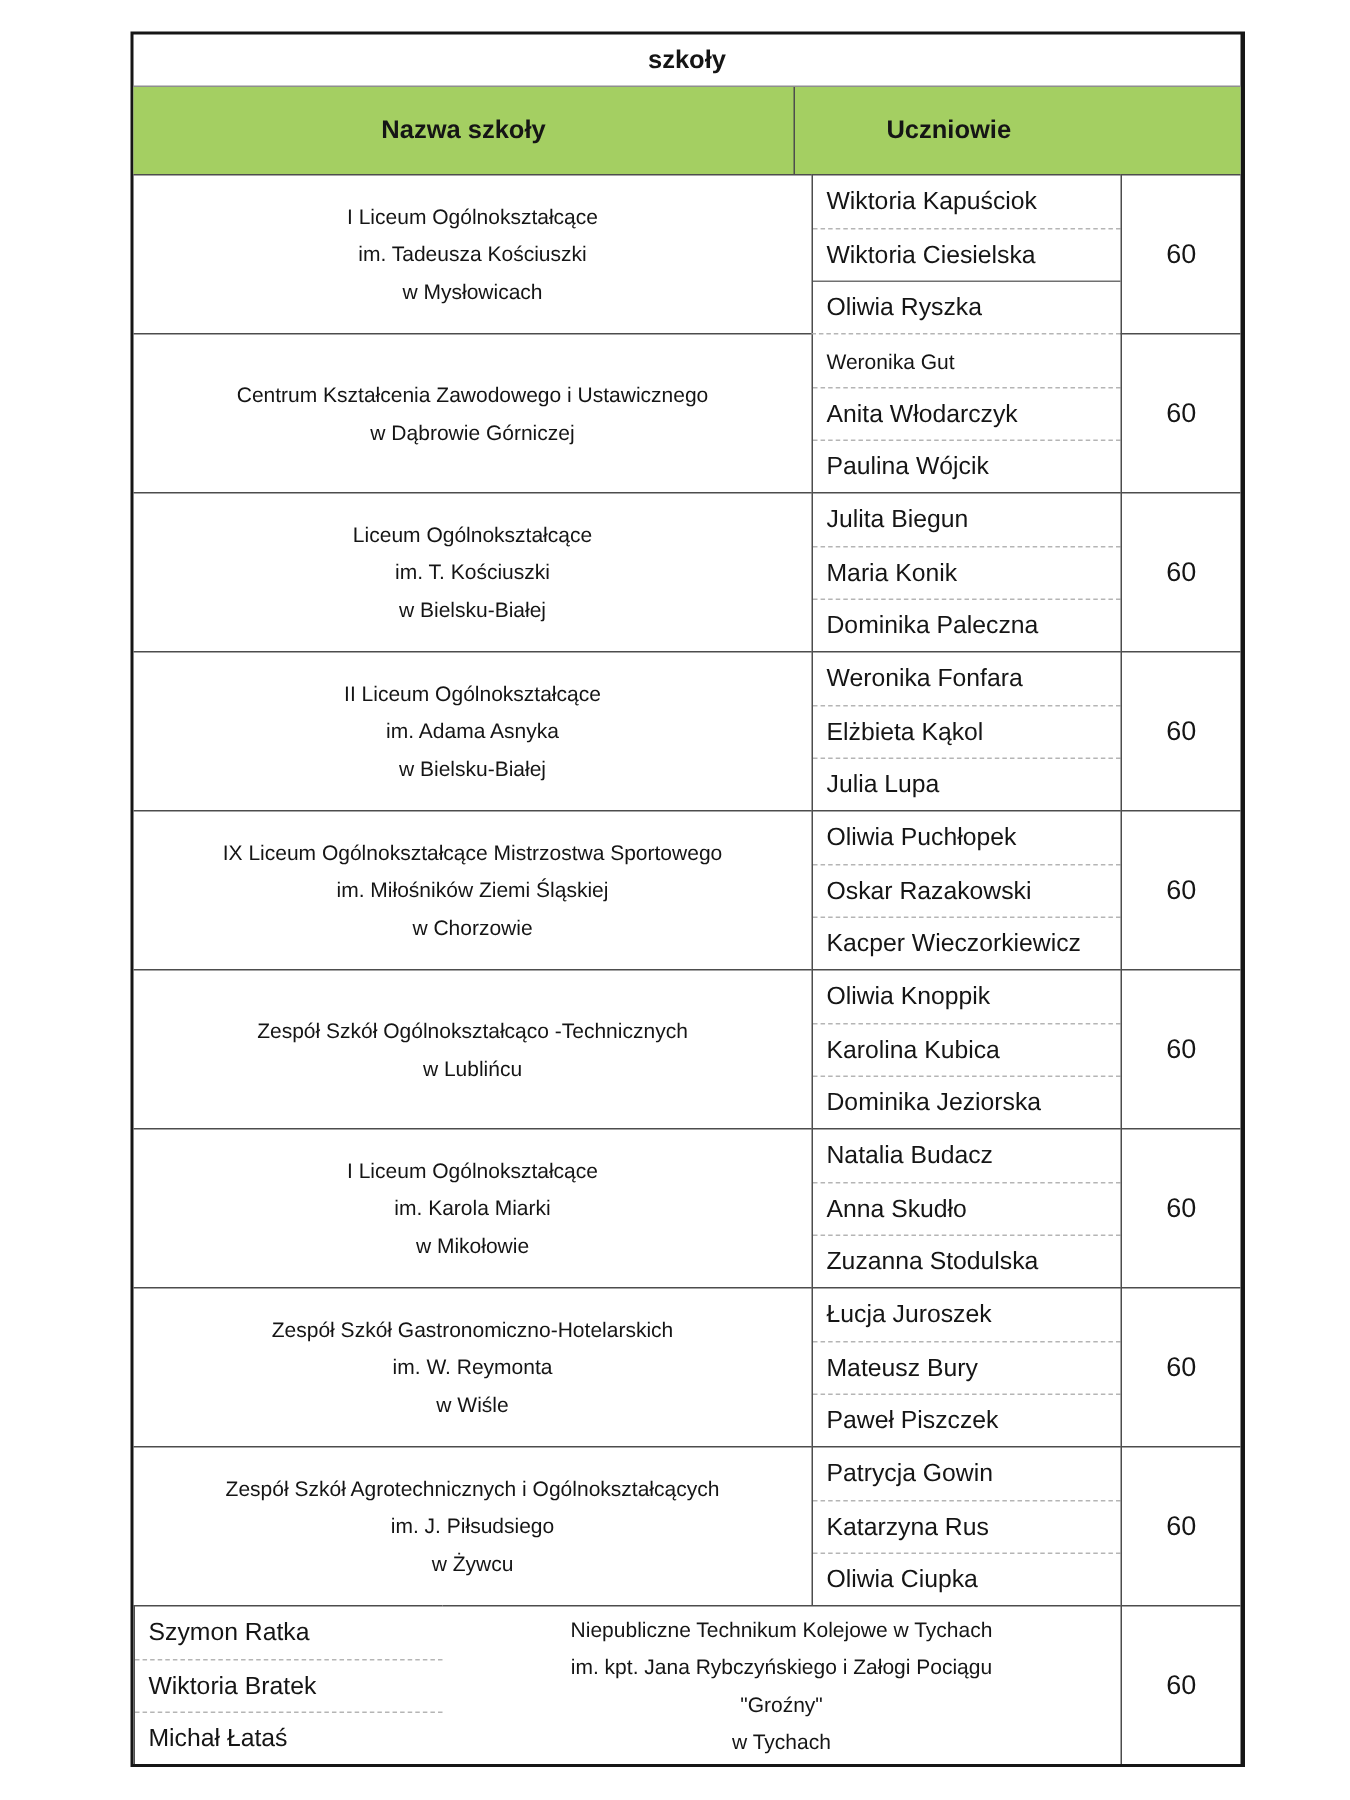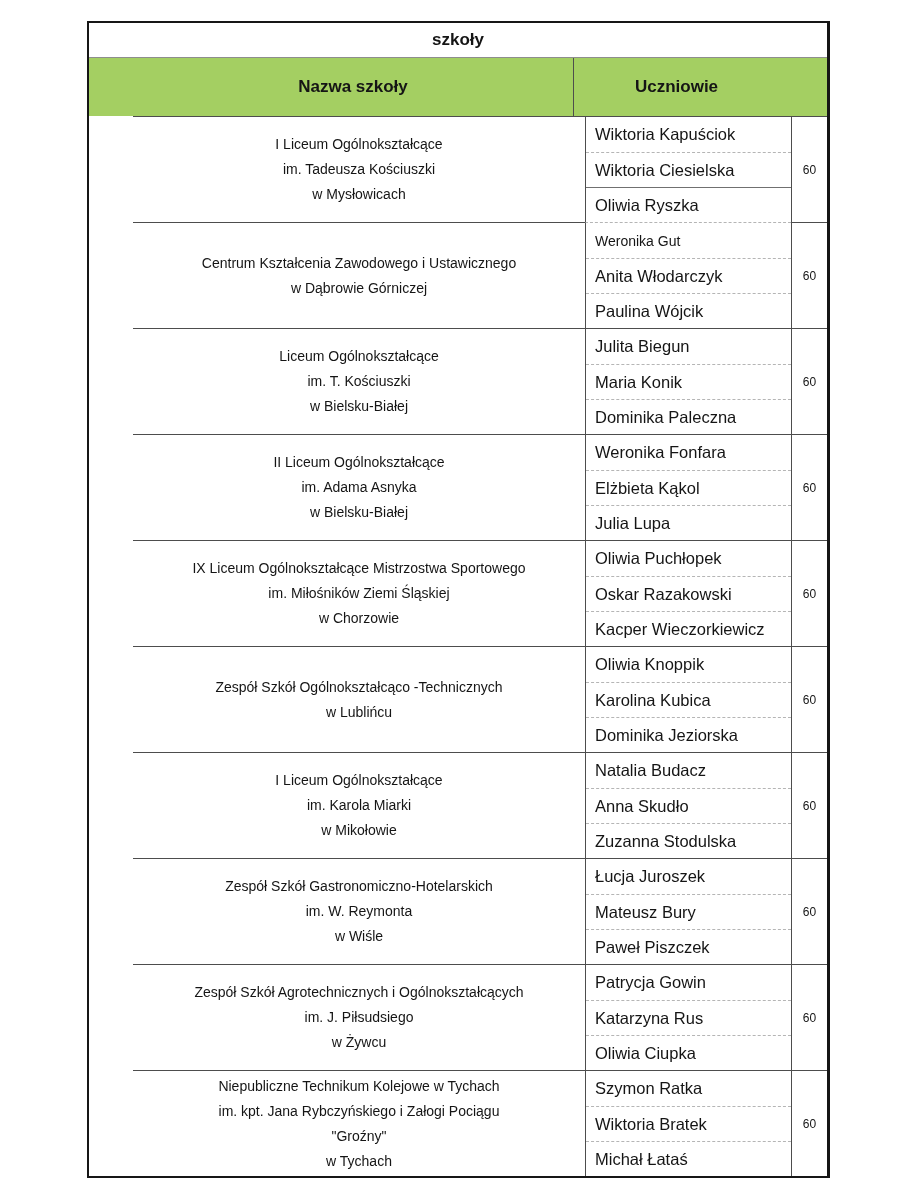--- a/index.html
+++ b/index.html
@@ -11,21 +11,21 @@
   .tbl{
     position:absolute;left:87px;top:21px;width:738px;
     border:2px solid #161616;border-right-width:3px;
     background:#ffffff;
   }
   .title-row{
     height:34px;display:flex;align-items:center;justify-content:center;
     font-weight:700;font-size:17px;border-bottom:1px solid #8e8e8e;
   }
   .hdr{height:58px;display:flex;font-weight:700;}
-  .c1{width:440px;margin-left:44px;}
+  .c1{width:440px;}
   .c2{width:205px;}
   .c3{flex:1;}
   .vline{border-left:1px solid #4d4d4d;}
   .hdr .cell{
     display:flex;align-items:center;justify-content:center;
     text-align:center;font-size:17px;line-height:1.35;
   }
   .row{display:flex;}
   .row .cell{border-top:1px solid #4d4d4d;}
   .row .c2.top-dashed{border-top:1px dashed #b5b5b5;}
@@ -34,21 +34,21 @@
     text-align:center;font-size:14px;line-height:25px;padding:0 6px;
   }
   .students{display:flex;flex-direction:column;text-align:right;}
   .student{
     height:35px;display:flex;align-items:center;
     padding-left:9px;font-size:16.5px;box-sizing:border-box;
   }
   .student.small{font-size:14px;}
   .student.d-dashed{border-top:1px dashed #b5b5b5;}
   .student.d-solid{border-top:1px solid #707070;}
-  .points{display:flex;align-items:center;justify-content:center;font-size:12px;}
+  .points{display:flex;align-items:center;justify-content:center;font-size:18px;}
 </style>
 </head>
 <body>
 
 <div class="tbl">
   <div class="title-row">szkoły</div>
 
   <div class="hdr" id="hdr-row" style="background: rgb(164, 207, 98);">
     <div class="cell c1">Nazwa szkoły</div>
     <div class="cell c2 vline">Uczniowie</div>
@@ -164,27 +164,27 @@
           <div>w Żywcu</div>
         </div>
         <div class="cell c2 vline students">
           <div class="student">Patrycja Gowin</div>
           <div class="student d-dashed">Katarzyna Rus</div>
           <div class="student d-dashed">Oliwia Ciupka</div>
         </div>
         <div class="cell c3 vline points">60</div>
       </div>
       <div class="row">
+        <div class="cell c2 vline students">
+          <div class="student">Szymon Ratka</div>
+          <div class="student d-dashed">Wiktoria Bratek</div>
+          <div class="student d-dashed">Michał Łataś</div>
+        </div>
         <div class="cell c1 school">
           <div>Niepubliczne Technikum Kolejowe w Tychach</div>
           <div>im. kpt. Jana Rybczyńskiego i Załogi Pociągu</div>
           <div>"Groźny"</div>
           <div>w Tychach</div>
-        </div>
-        <div class="cell c2 vline students">
-          <div class="student">Szymon Ratka</div>
-          <div class="student d-dashed">Wiktoria Bratek</div>
-          <div class="student d-dashed">Michał Łataś</div>
         </div>
         <div class="cell c3 vline points">60</div>
       </div>
     </div>
 </div>
 
 </body></html>

